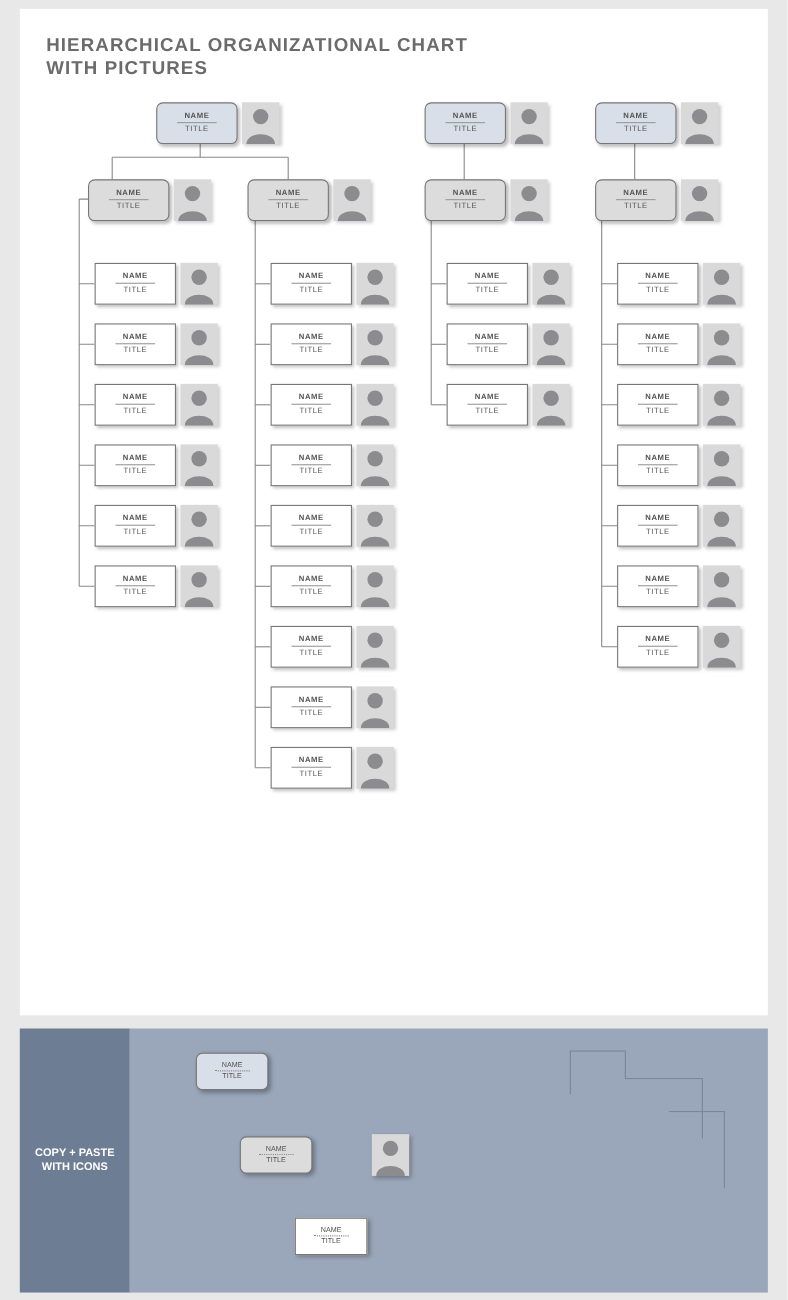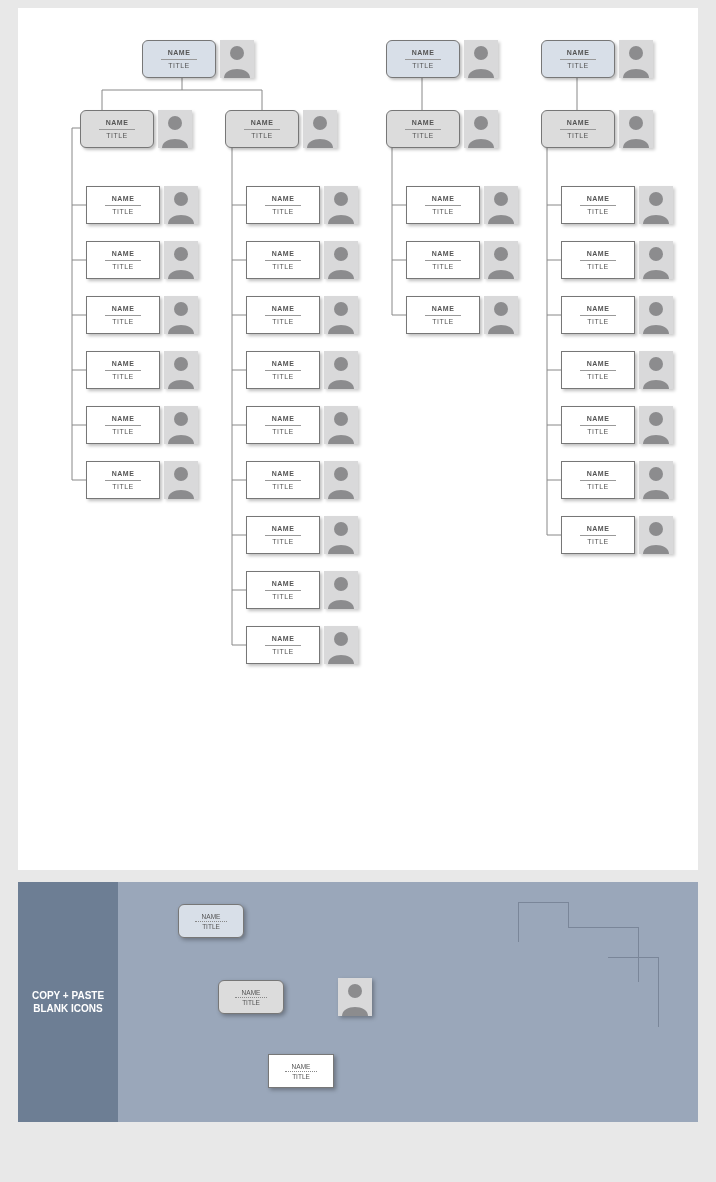--- a/index.html
+++ b/index.html
@@ -133,20 +133,24 @@
     background: #d9d9da;
     box-shadow: 2px 2px 4px rgba(0,0,0,0.3);
   }
   .decoline { position: absolute; background: #7a8699; }
 </style>
 </head>
 <body>
 
 <div class="page">
 
+  <div class="title">
+    <span>HIERARCHICAL ORGANIZATIONAL CHART</span><br>
+    <span>WITH PICTURES</span>
+  </div>
 
 
   <div class="canvas">
 
     <svg class="connectors" width="640" height="810">
 
       <line x1="140" y1="48" x2="140" y2="60"></line>
       <line x1="60" y1="60" x2="220" y2="60"></line>
       <line x1="60" y1="60" x2="60" y2="80"></line>
       <line x1="220" y1="60" x2="220" y2="80"></line>
@@ -607,21 +611,21 @@
         </div>
       </div>
 
   </div>
 </div>
 
 <div class="helper">
   <div class="helper-left">
     <div>
       <span>COPY + PASTE</span><br>
-      <span>BLANK ICONS</span>
+      <span>WITH ICONS</span>
     </div>
   </div>
   <div class="helper-right">
     <div class="hnode blue" style="left:60px;  top:22px;">
       <span class="nname">NAME</span>
       <span class="hd"></span>
       <span class="ntitle">TITLE</span>
     </div>
     <div class="hnode gray" style="left:100px; top:98px;">
       <span class="nname">NAME</span>

